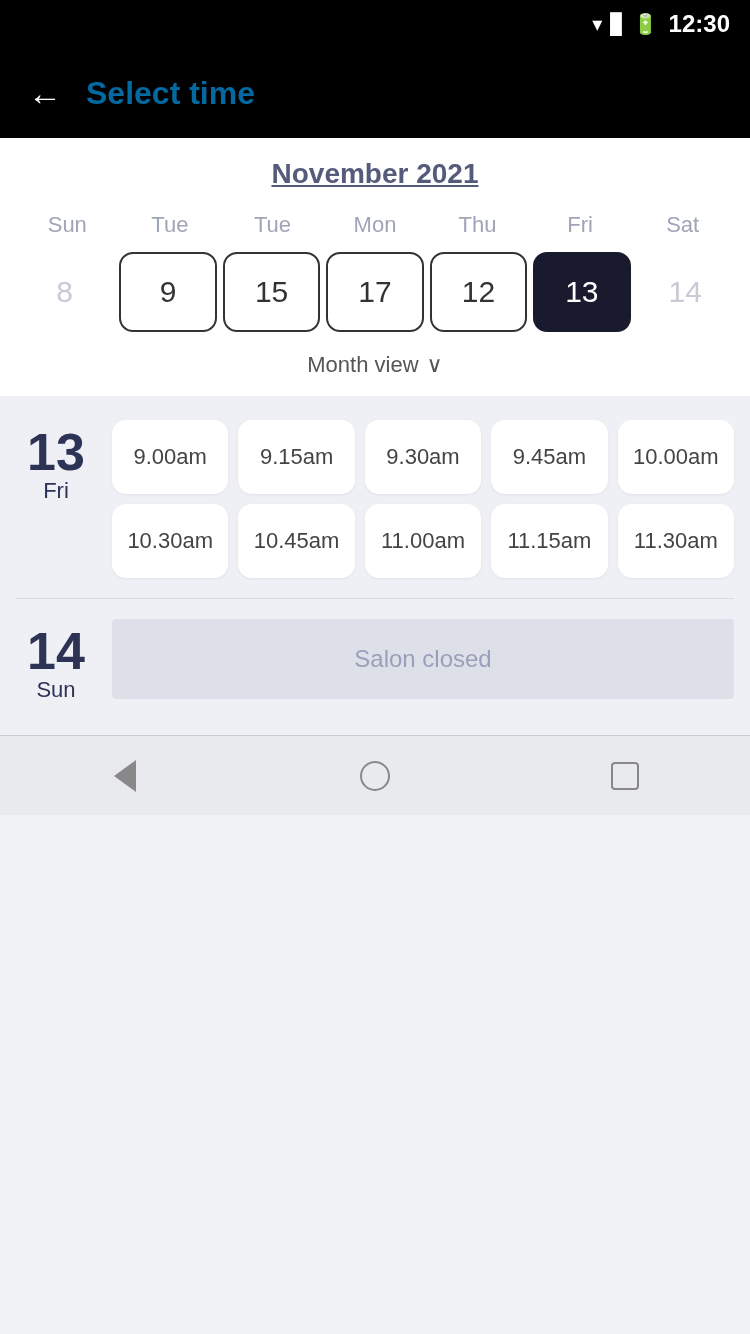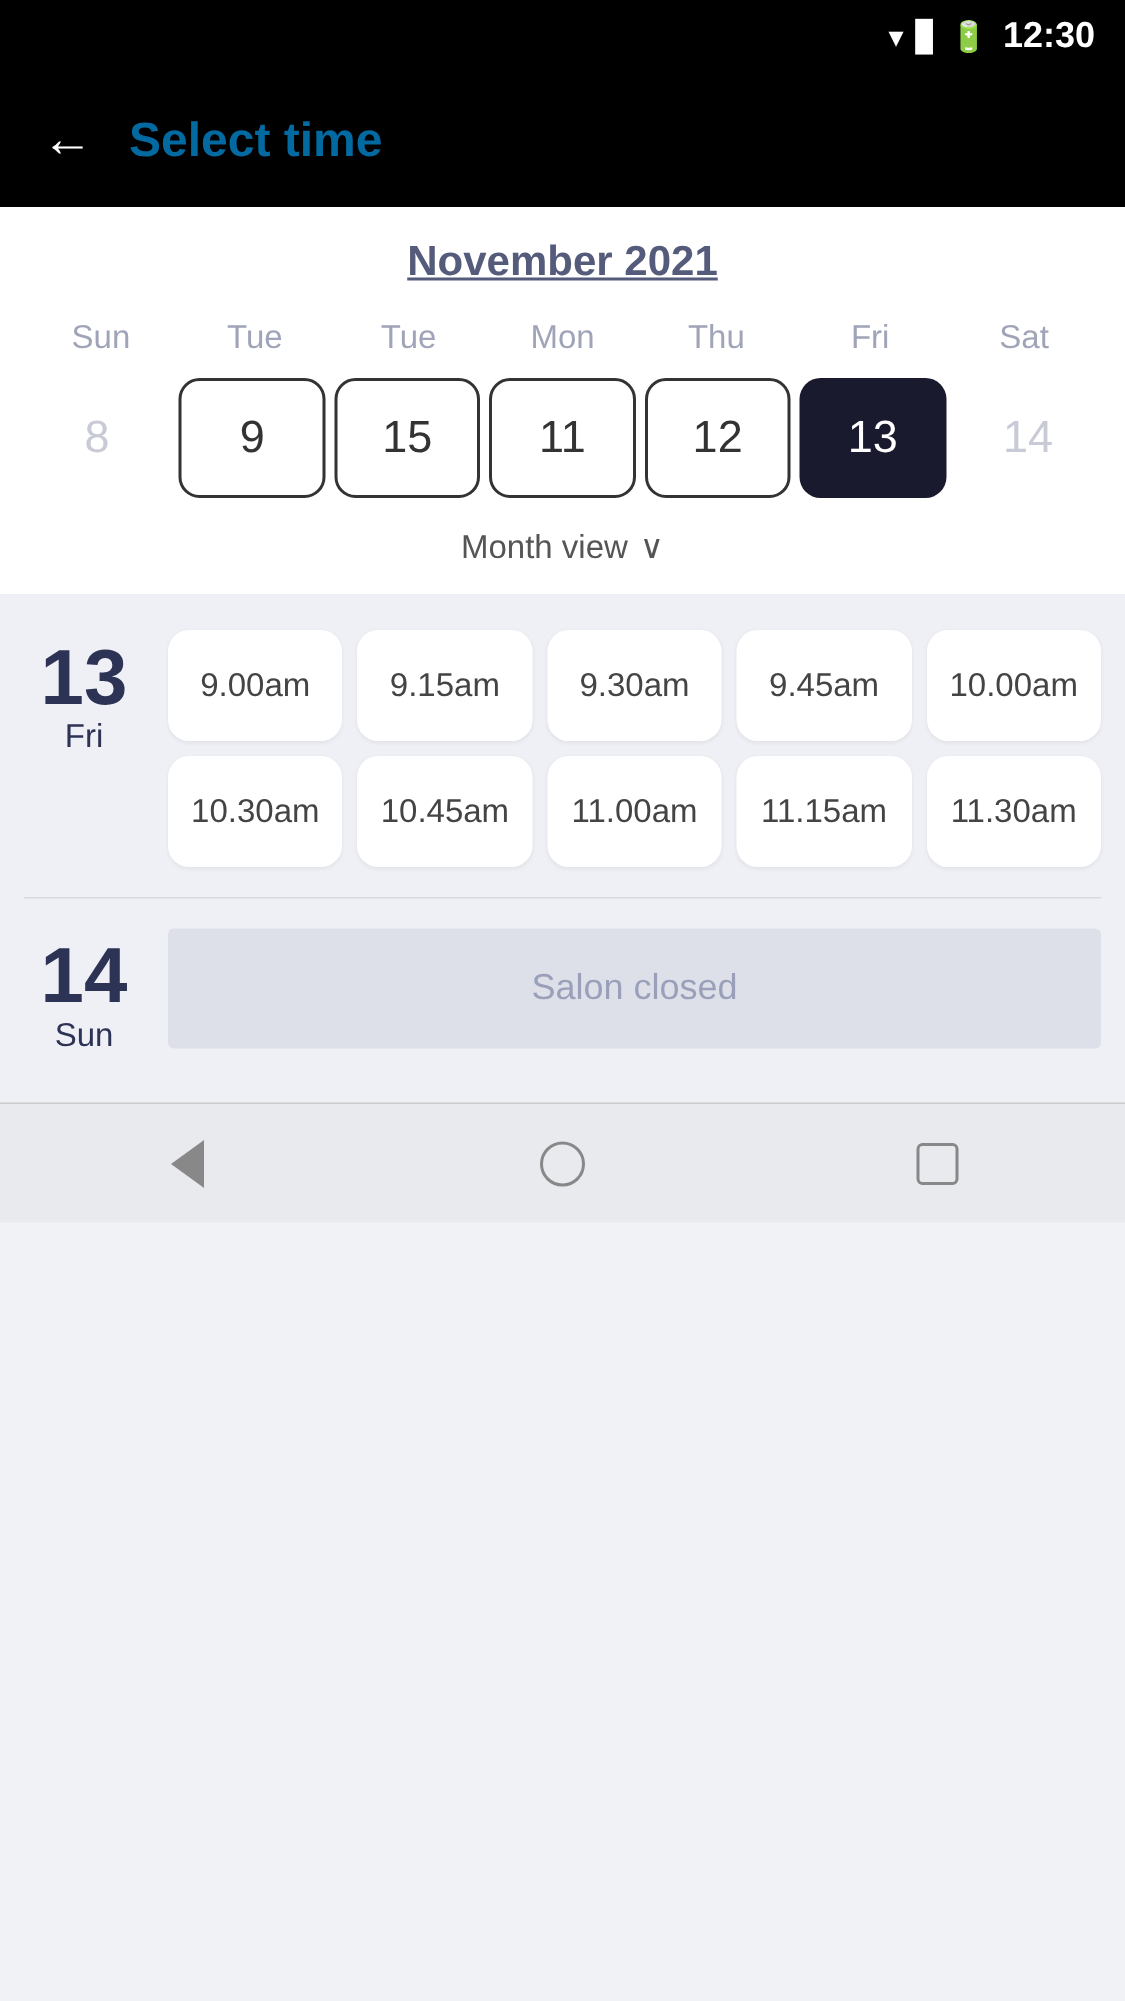--- a/index.html
+++ b/index.html
@@ -272,21 +272,21 @@
     <div class="day-header">Mon</div>
     <div class="day-header">Thu</div>
     <div class="day-header">Fri</div>
     <div class="day-header">Sat</div>
   </div>
 
   <div class="calendar-row">
     <div class="cal-day inactive">8</div>
     <div class="cal-day active-border">9</div>
     <div class="cal-day active-border">15</div>
-    <div class="cal-day active-border">11</div>
+    <div class="cal-day active-border">17</div>
     <div class="cal-day active-border">12</div>
     <div class="cal-day selected">13</div>
     <div class="cal-day inactive">14</div>
   </div>
 
   <div class="month-view-row">
     <span class="month-view-label">Month view</span>
     <span class="chevron-down">∨</span>
   </div>
 </div>

